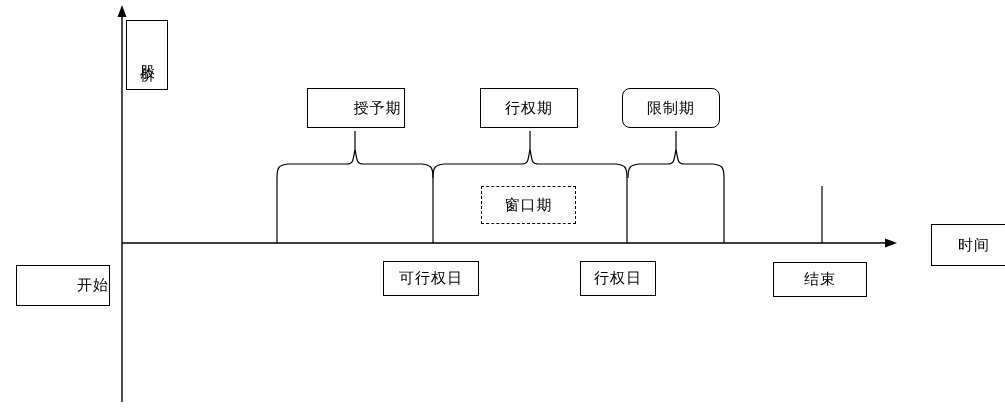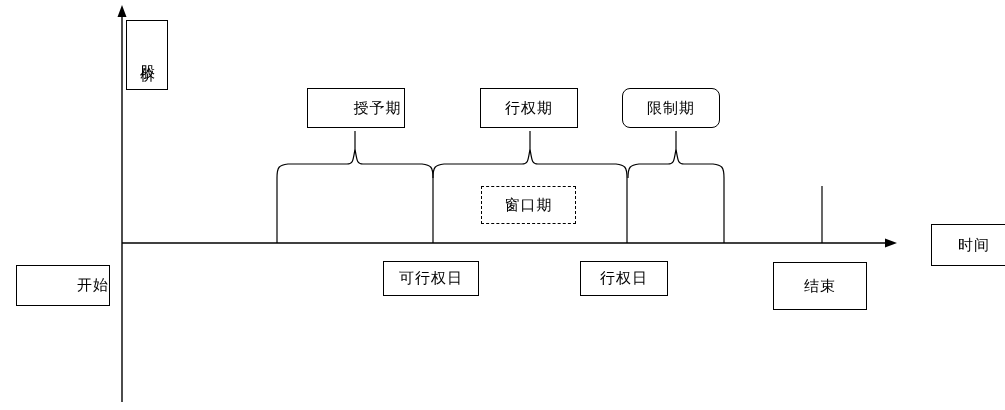--- a/index.html
+++ b/index.html
@@ -85,21 +85,21 @@
   </div>
 
   <div class="box" style="left:931px; top:224px; width:86px; height:42px;">
     <span>时间</span>
   </div>
 
   <div class="box" style="left:16px; top:265px; width:94px; height:41px;justify-content:flex-end;">
     <span>开始</span>
   </div>
 
-  <div class="box" style="left:773px; top:262px; width:94px; height:48px;">
+  <div class="box" style="left:773px; top:262px; width:94px; height:35px;">
     <span>结束</span>
   </div>
 
   <div class="box" style="left:307px; top:88px; width:98px; height:40px;padding-left:43px;">
     <span>授予期</span>
   </div>
 
   <div class="box" style="left:480px; top:88px; width:98px; height:40px;">
     <span>行权期</span>
   </div>
@@ -110,17 +110,17 @@
 
   <div class="box dashed" style="left:481px; top:186px; width:95px; height:38px;">
     <span>窗口期</span>
   </div>
 
 
   <div class="box" style="left:383px; top:261px; width:96px; height:35px;">
     <span>可行权日</span>
   </div>
 
-  <div class="box" style="left:580px; top:261px; width:88px; height:35px;">
+  <div class="box" style="left:580px; top:261px; width:76px; height:35px;">
     <span>行权日</span>
   </div>
 
 </div>
 
 </body></html>

